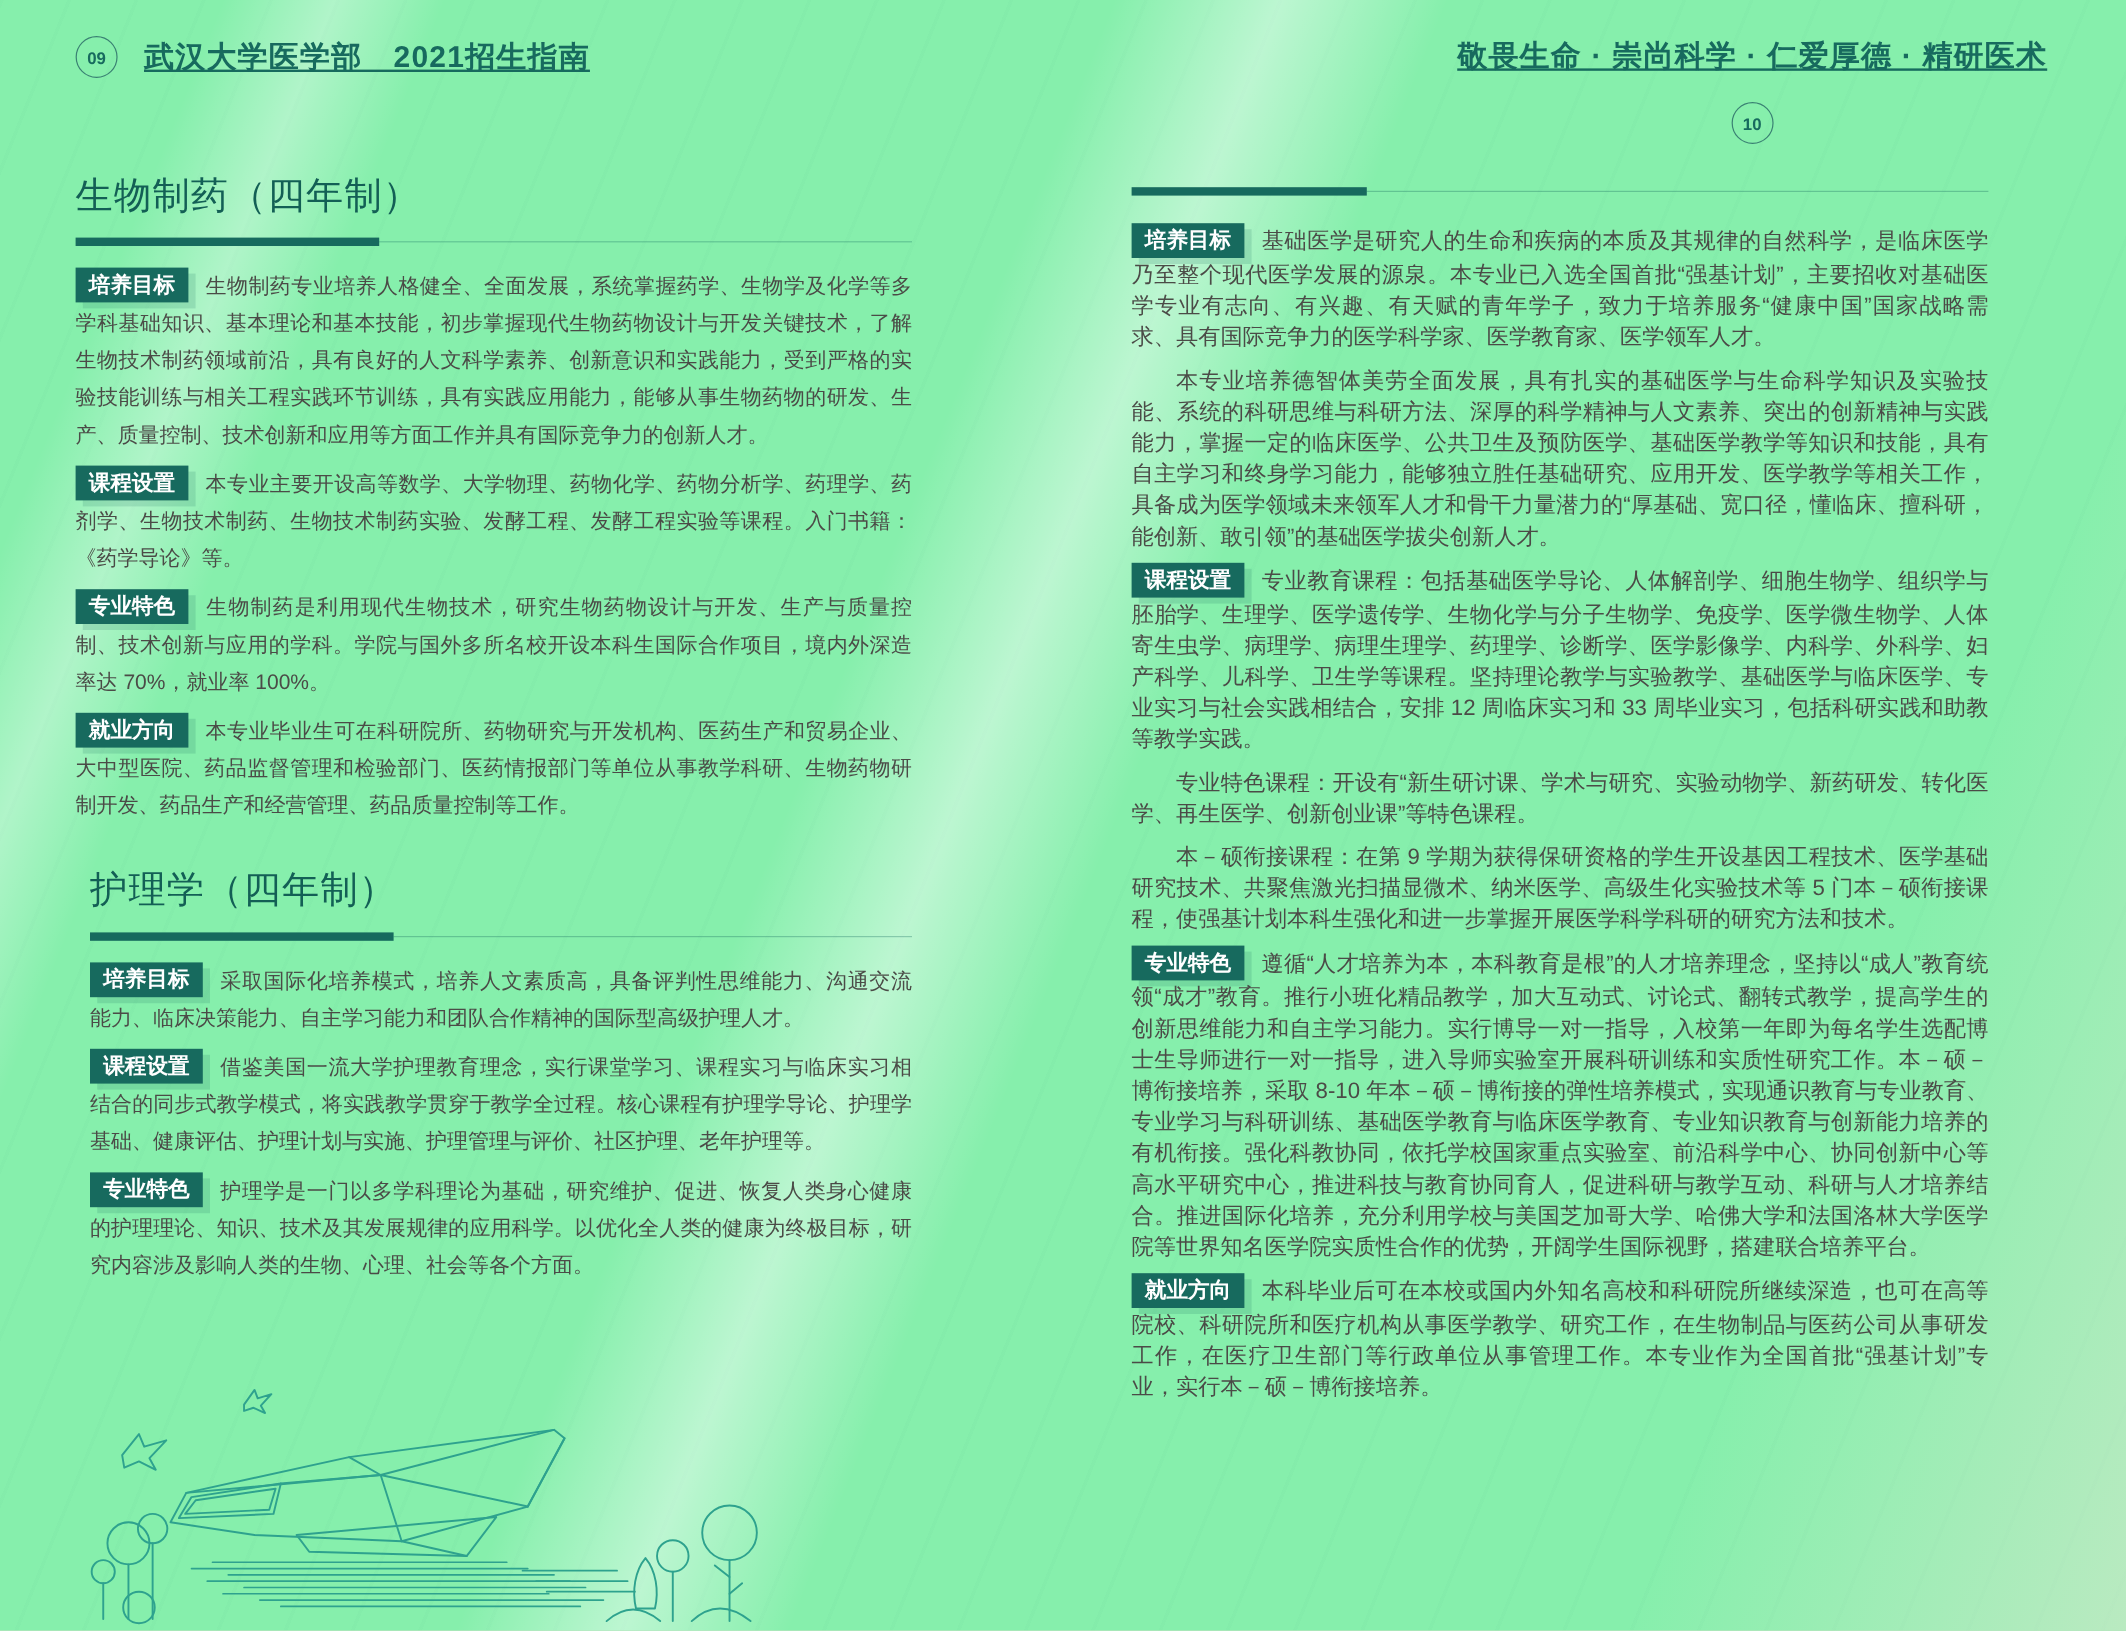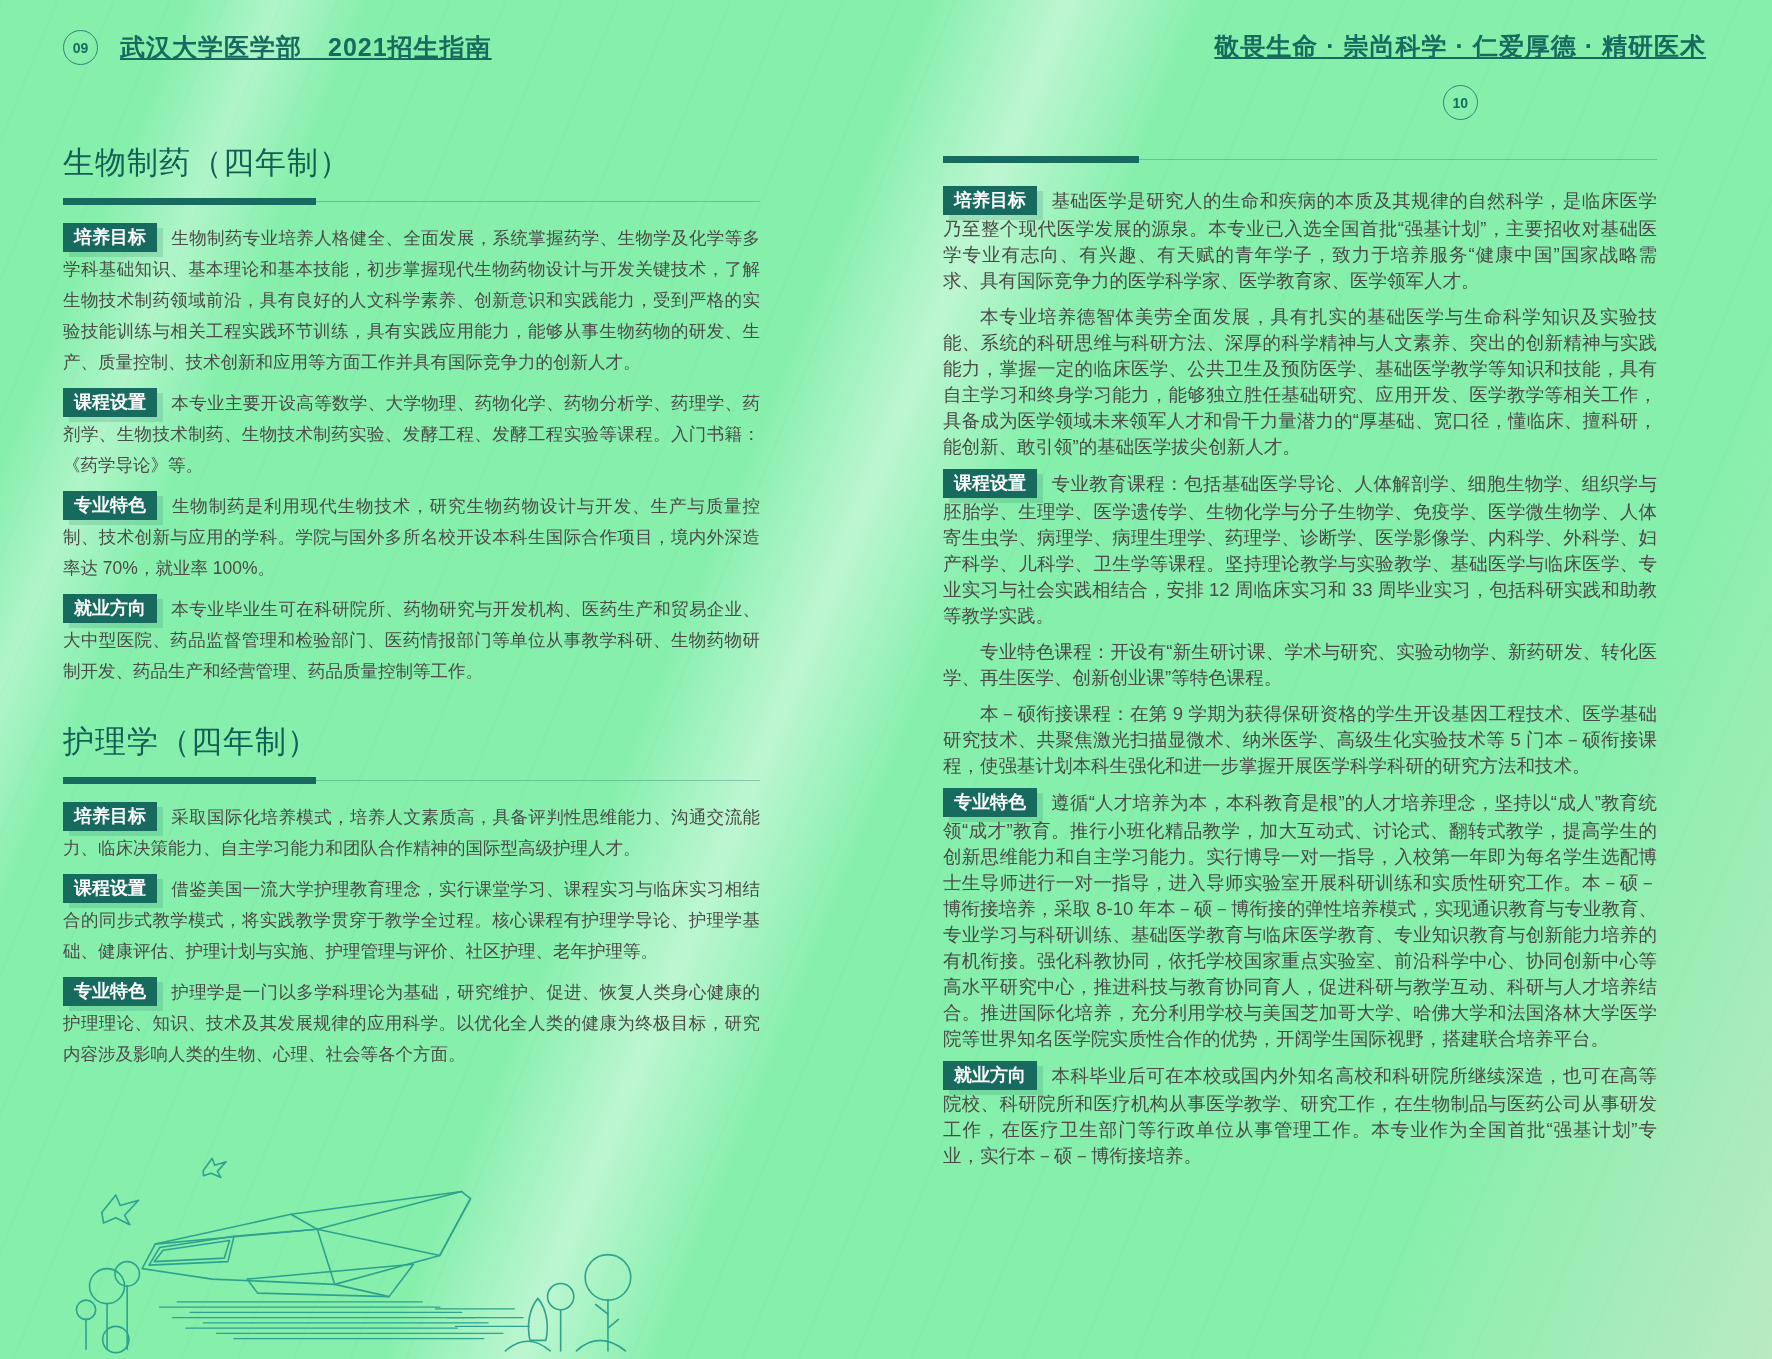--- a/index.html
+++ b/index.html
@@ -26,21 +26,21 @@
   .pno {
     width: 35px; height: 35px; border: 1.5px solid #3a8173; border-radius: 50%;
     display: flex; align-items: center; justify-content: center;
     font-size: 14px; font-weight: bold; color: #176a5e;
   }
   .ph-text { font-size: 25px; font-weight: bold; letter-spacing: 1px; text-decoration: underline; }
   
   .col { position: absolute; top: 142px; }
   .col-l { left: 63px;  width: 697px; }
   .col-r { left: 943px; width: 714px; }
-  .sec + .sec { margin-top: 34px; }
+  .sec + .sec { margin-top: 34px; margin-left: 12px; }
   .sec-title { margin: 0; font-size: 31px; font-weight: normal; color: #135f55; letter-spacing: 1px; }
   .rule { display: flex; align-items: center; margin: 14px 0 18px; }
   .rule-thick { height: 7px; background: #176a5e; }
   .w-l { width: 253px; }
   .w-r { width: 196px; }
   .rule-thin { flex: 1; height: 1px; background: rgba(23,106,94,0.32); }
   .col-r .rule { margin-bottom: 24px; }
   
   .block { margin: 0 0 10px; text-align: justify; color: #4b4b47; }
   .col-l .block { font-size: 17.5px; line-height: 31px; }

